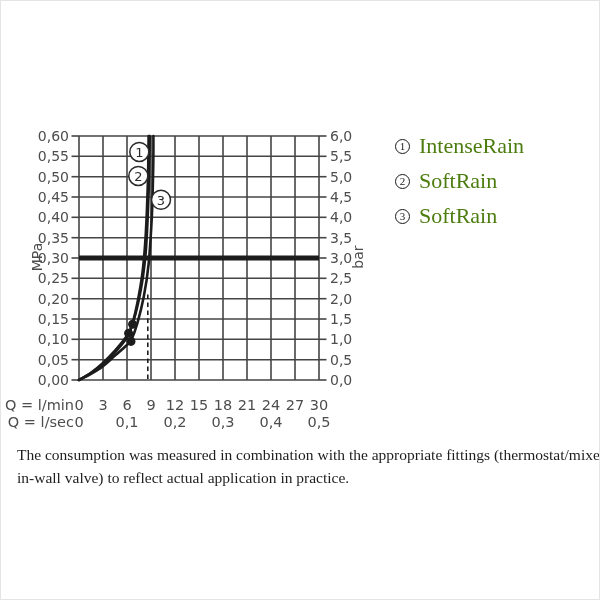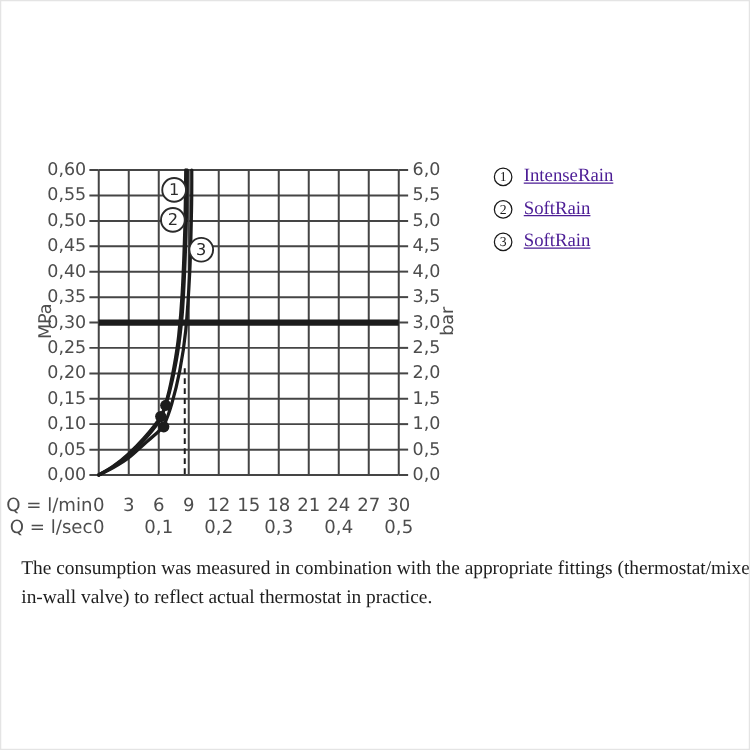--- a/index.html
+++ b/index.html
@@ -11,23 +11,22 @@
   #chart-svg{position:absolute;left:0;top:0;}
   #legend{position:absolute;left:394px;top:132px;}
   .legend-row{display:flex;align-items:center;margin-bottom:9px;}
   .legend-circle{
     width:15px;height:15px;border:1.2px solid #1a1a1a;border-radius:50%;
     display:flex;align-items:center;justify-content:center;
     font-family:"Liberation Serif",serif;font-size:11px;color:#1a1a1a;
     box-sizing:border-box;flex:0 0 auto;
   }
   .legend-label{
-    margin-left:9px;font-family:"Liberation Serif",serif;font-size:15px;color:#4c1d95;
+    margin-left:9px;font-family:"Liberation Serif",serif;font-size:22px;color:#4d7c0f;
     white-space:nowrap;
-    text-decoration:underline;
   }
   #caption{
     position:absolute;left:16px;top:443px;width:575px;
     font-family:"Liberation Serif",serif;font-size:15.5px;color:#1e1e1e;
     line-height:22.5px;
   }
   .caption-line{white-space:nowrap;}
 </style>
 </head>
 <body>
@@ -178,16 +177,16 @@
       <span class="legend-label">SoftRain</span>
     </div>
     <div class="legend-row">
       <span class="legend-circle">3</span>
       <span class="legend-label">SoftRain</span>
     </div>
   </div>
 
   <div id="caption">
     <div class="caption-line">The consumption was measured in combination with the appropriate fittings (thermostat/mixer/</div>
-    <div class="caption-line">in-wall valve) to reflect actual thermostat in practice.</div>
+    <div class="caption-line">in-wall valve) to reflect actual application in practice.</div>
   </div>
 
 </div>
 
 </body></html>

